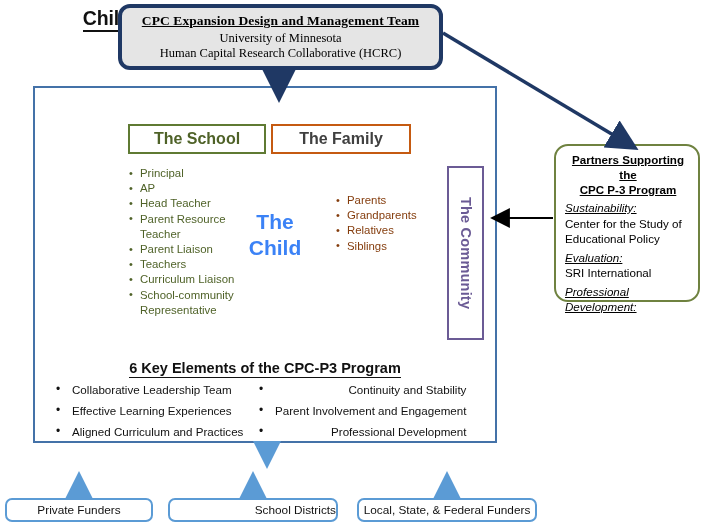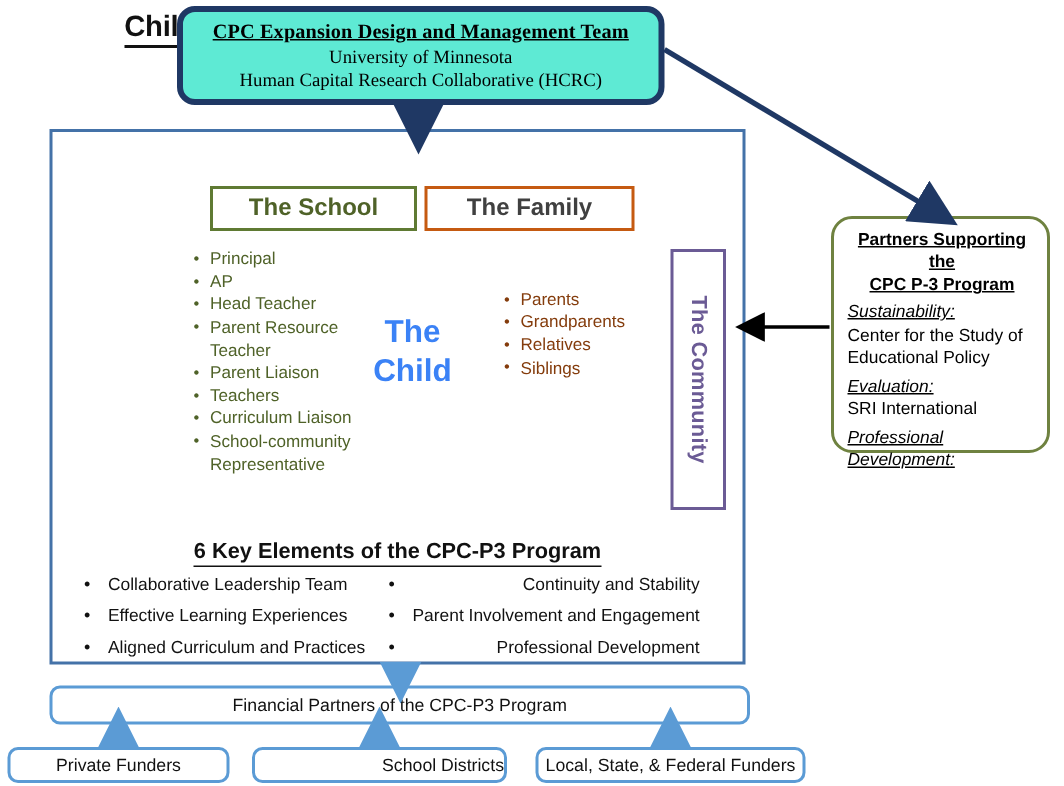--- a/index.html
+++ b/index.html
@@ -10,21 +10,21 @@
     color:#000;
     position:relative;
     overflow:hidden;
   }
   .stage{position:absolute;left:0;top:0;width:709px;height:524px;}
   .abs{position:absolute;box-sizing:border-box;}
 
   
   #team-box{
     left:118px;top:4px;width:325px;height:66px;
-    border:4px solid #1F3864;border-radius:12px;background:#5eead4;
+    border:4px solid #1F3864;border-radius:12px;background:#e5e5e5;
     text-align:center;
     display:flex;flex-direction:column;align-items:center;justify-content:center;
     font-family:"Liberation Serif", serif;
     z-index:6;
   }
   #team-box .t-title{
     font-weight:bold;font-size:13.5px;text-decoration:underline;
     letter-spacing:.1px;line-height:16px;margin-bottom:2px;
   }
   #team-box .t-line{font-size:12.5px;line-height:15px;}
@@ -39,21 +39,21 @@
     font-size:19.5px;font-weight:bold;letter-spacing:-.2px;
     color:#111;
   }
   #program-title span{
     border-bottom:2px solid #111;padding-bottom:1px;
   }
 
   
   .hdr-box{
     height:30px;display:flex;align-items:center;justify-content:center;
-    font-size:16px;font-weight:bold;background:#fff;z-index:5;margin-left:12px;
+    font-size:16px;font-weight:bold;background:#fff;z-index:5;
   }
   #school-header{
     left:128px;top:124px;width:138px;
     border:2px solid #5F7A33;color:#4F6228;
   }
   #family-header{
     left:271px;top:124px;width:140px;
     border:2px solid #C55A11;color:#404040;
   }
 
@@ -250,23 +250,20 @@
 
     <line x1="553" y1="218" x2="500" y2="218" stroke="#000" stroke-width="2.2" marker-end="url(#mk-black)"></line>
 
     <line x1="267" y1="443" x2="267" y2="455" stroke="#5B9BD5" stroke-width="3.5" marker-end="url(#mk-blue)"></line>
 
     <line x1="79" y1="497" x2="79" y2="485" stroke="#5B9BD5" stroke-width="3.5" marker-end="url(#mk-blue)"></line>
     <line x1="253" y1="497" x2="253" y2="485" stroke="#5B9BD5" stroke-width="3.5" marker-end="url(#mk-blue)"></line>
     <line x1="447" y1="497" x2="447" y2="485" stroke="#5B9BD5" stroke-width="3.5" marker-end="url(#mk-blue)"></line>
   </svg>
 
-  <div class="abs blue-box" id="financial-bar">
-    <span>Financial Partners of the CPC-P3 Program</span>
-  </div>
   <div class="abs blue-box" id="funder-private">
     <span>Private Funders</span>
   </div>
   <div class="abs blue-box" id="funder-districts">
     <span>School Districts</span>
   </div>
   <div class="abs blue-box" id="funder-government">
     <span>Local, State, &amp; Federal Funders</span>
   </div>
 

